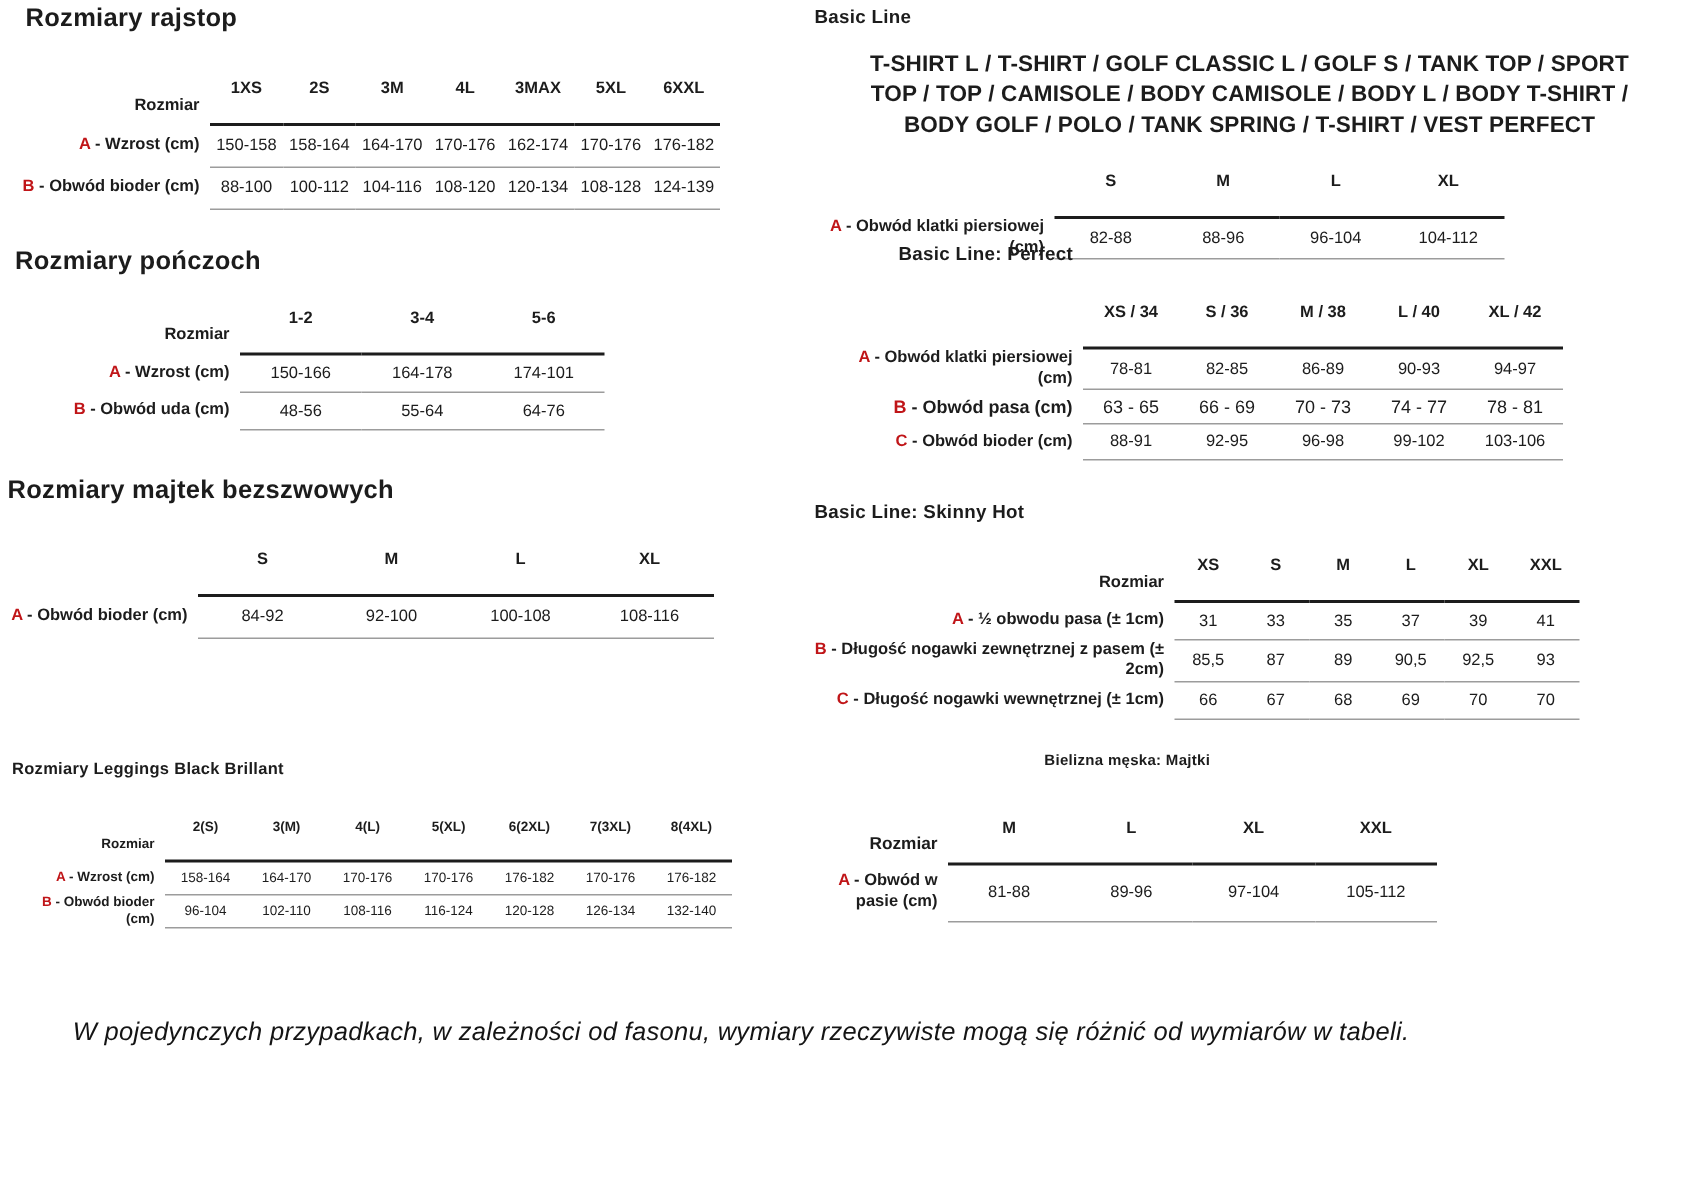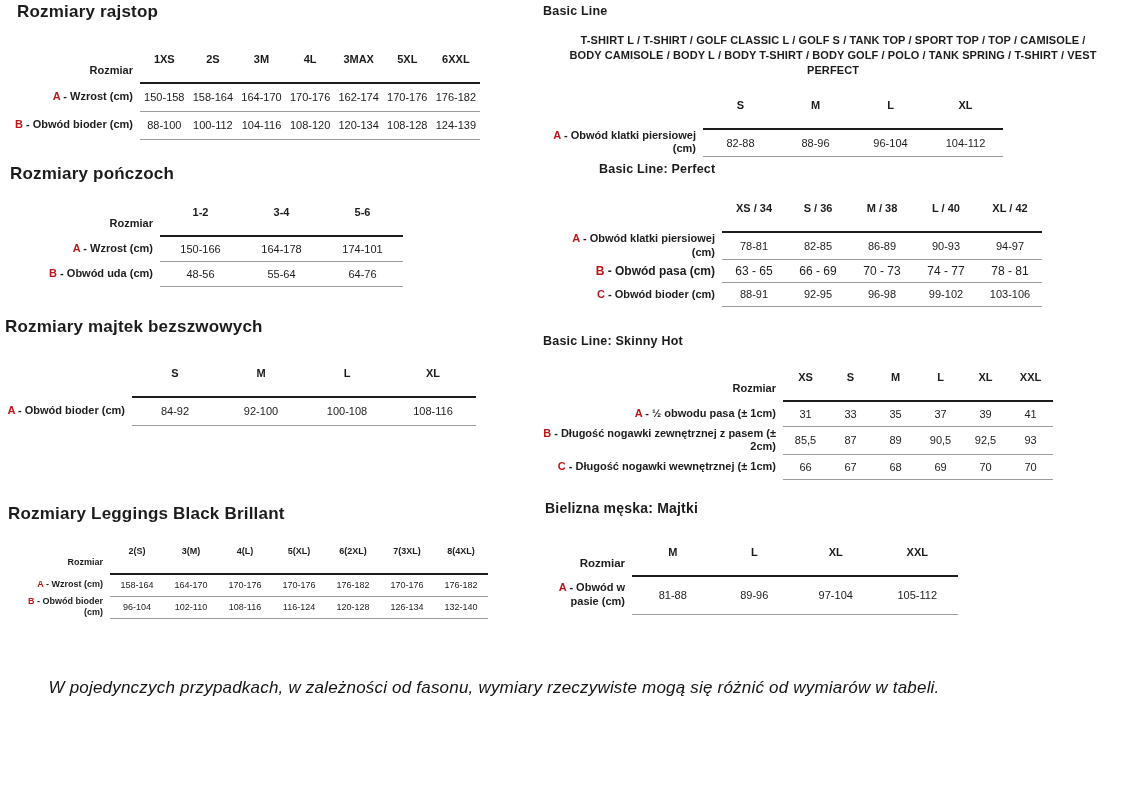--- a/index.html
+++ b/index.html
@@ -21,34 +21,34 @@
   td.label{text-align:right;padding-right:7px;font-weight:bold;vertical-align:middle;font-size:var(--fs,11px);line-height:1.25;}
   td.val{text-align:center;vertical-align:middle;border-bottom:1px solid #9c9c9c;font-size:var(--fs,11px);}
   .letter{color:#c01518;}
 
   
   #t1{left:14px;top:4px;--lw:126px;--cw:48.6px;--gap:33px;--hh:26px;--rh:28px;}
   #t1 h2{margin-left:3px;}
   #t2{left:10px;top:166px;--lw:150px;--cw:81px;--gap:24px;--hh:26px;--rh:25px;}
   #t3{left:5px;top:319px;--lw:127px;--cw:86px;--gap:32px;--hh:27px;--rh:28px;}
   #t4{left:8px;top:507px;--lw:102px;--cw:54px;--gap:26px;--hh:22px;--rh:22px;--fs:9px;}
-  #t4 h2{font-size:17px;line-height:13px;}
+  #t4 h2{font-size:11px;line-height:13px;}
 
   
   #t5{left:543px;top:3px;width:567px;--lw:160px;--cw:75px;--gap:21px;--hh:26px;--rh:24px;}
   #t5 .subtitle{margin:14px 0 0 20px;width:540px;text-align:center;font-weight:bold;
-                font-size:11px;line-height:1.35;letter-spacing:0.1px;}
+                font-size:15px;line-height:1.35;letter-spacing:0.1px;}
   #t5 h2,#t6 h2,#t7 h2{font-size:12.5px;}
   #t6{left:552px;top:161px;--lw:170px;--cw:64px;--gap:25px;--hh:23px;--rh:23.3px;}
   #t6 h2{margin-left:4px;padding-left:43px;}
   #t6 tbody tr:nth-child(2){font-size:12px;}
   #t6 tbody tr:nth-child(2) td{font-size:12px;}
   #t7{left:543px;top:333px;--lw:240px;--cw:45px;--gap:22px;--hh:22px;--rh:25.6px;}
   #t8{left:545px;top:500px;--lw:87px;--cw:81.5px;--gap:30px;--hh:27px;--rh:38px;}
-  #t8 h2{font-size:14px;}
+  #t8 h2{font-size:10px;text-align:center;}
   #t8 th.corner{font-size:11.5px;}
 
   .footnote{position:absolute;left:0;top:678px;width:988px;margin:0;text-align:center;
             font-style:italic;font-size:17px;letter-spacing:0.2px;color:#141414;}
 </style>
 </head>
 <body>
 
 <div id="page">
 

